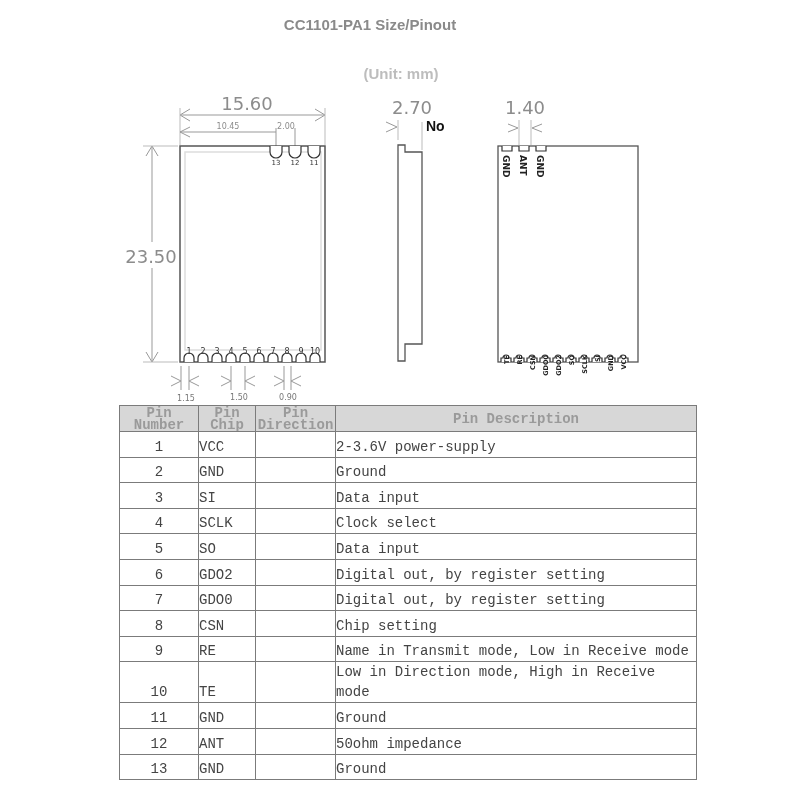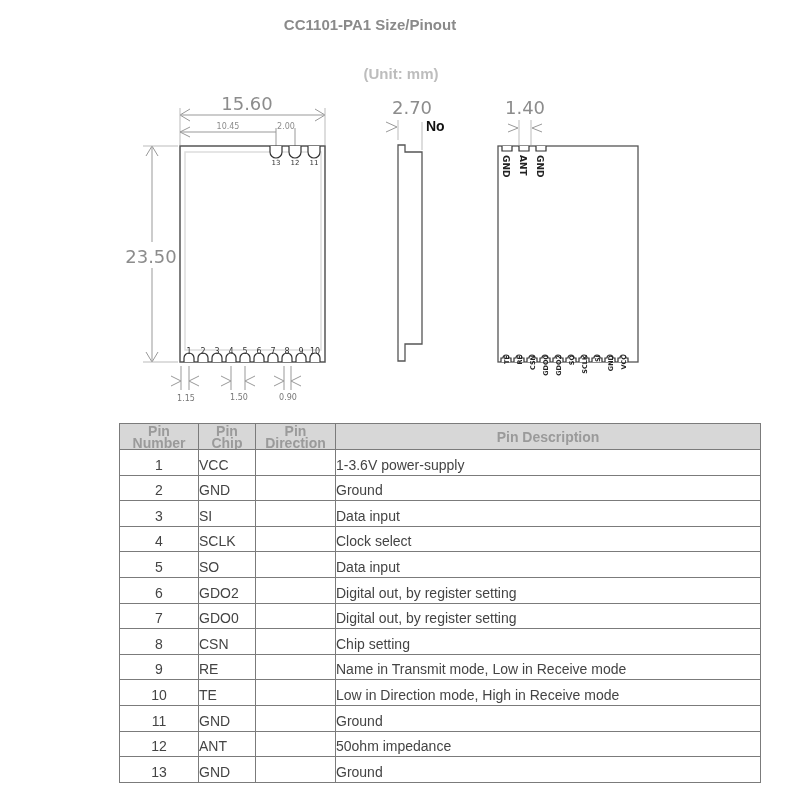--- a/index.html
+++ b/index.html
@@ -1,21 +1,21 @@
 <!DOCTYPE html>
 <html><head>
   <meta charset="utf-8">
   <style>
     html, body { margin:0; padding:0; background:#ffffff; }
     body { width:800px; height:800px; position:relative; overflow:hidden; font-family:"Liberation Sans", sans-serif; }
     .title { position:absolute; left:0; width:740px; text-align:center; top:16px; font-size:15px; font-weight:bold; color:#8a8a8a; }
     .subtitle { position:absolute; left:0; width:780px; text-align:center; top:65px; font-size:15px; font-weight:bold; color:#bdbdbd;margin-left:11px; }
     svg.diagram { position:absolute; left:0; top:0; }
     .dim { font-family:"DejaVu Sans", sans-serif; fill:#8c8c8c; }
-    table.pins { position:absolute; left:119px; top:423px; width:642px; border-collapse:collapse; font-family:Liberation Sans, sans-serif; font-size:14px; color:#444; }
+    table.pins { position:absolute; left:119px; top:405px; width:578px; border-collapse:collapse; font-family:Liberation Mono, monospace; font-size:14px; color:#444; }
     table.pins th { background:#d7d7d7; color:#9a9a9a; font-weight:bold; font-size:14px; line-height:12px; height:25px; border:1px solid #7b7b7b; padding:0; overflow:hidden; }
     table.pins td { border:1px solid #7b7b7b; height:24.6px; padding:0; vertical-align:bottom; line-height:20px; }
     td.num { text-align:center; width:78px; }
     td.name { padding-left:24px; width:56px; }
     td.dir { width:79px; }
     td.desc { padding-left:10px; }
   </style>
 </head>
 <body>
 
@@ -168,21 +168,21 @@
       <th>Pin Chip</th>
       <th>Pin Direction</th>
       <th>Pin Description</th>
     </tr>
   </thead>
   <tbody>
     <tr>
         <td class="num">1</td>
         <td class="name">VCC</td>
         <td class="dir"></td>
-        <td class="desc">1-3.6V power-supply</td>
+        <td class="desc">2-3.6V power-supply</td>
       </tr>
     <tr>
         <td class="num">2</td>
         <td class="name">GND</td>
         <td class="dir"></td>
         <td class="desc">Ground</td>
       </tr>
     <tr>
         <td class="num">3</td>
         <td class="name">SI</td>

